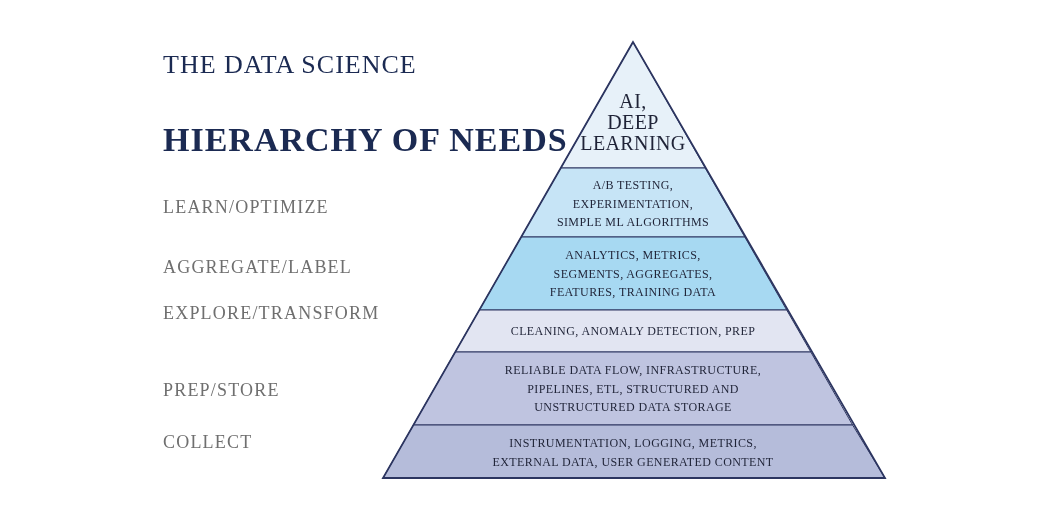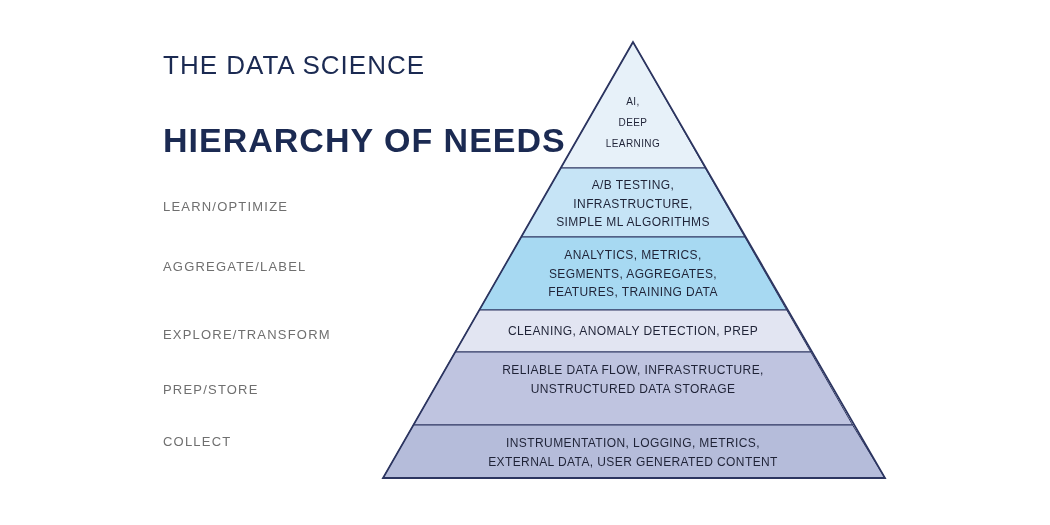--- a/index.html
+++ b/index.html
@@ -6,21 +6,21 @@
     margin: 0;
     padding: 0;
     background: #ffffff;
   }
   .canvas {
     position: relative;
     width: 1050px;
     height: 525px;
     background: var(--background, #ffffff);
     overflow: hidden;
-    font-family: Liberation Sans, sans-serif;
+    font-family: Liberation Serif, serif;
   }
   .title {
     position: absolute;
     left: 163px;
     top: 50px;
     color: var(--title-text, #1b2a52);
   }
   .title-line1 {
     font-size: 26px;
     line-height: 30px;
@@ -32,21 +32,21 @@
     line-height: 34px;
     font-weight: 700;
     letter-spacing: 1px;
     margin-top: 43px;
   }
   .side-label {
     position: absolute;
     left: 163px;
     height: 24px;
     line-height: 24px;
-    font-size: 13px;
+    font-size: 18px;
     letter-spacing: 1.2px;
     color: var(--side-label-text, #6f6f6f);
     white-space: nowrap;
   }
   .pyramid-svg {
     position: absolute;
     left: 0;
     top: 0;
   }
   .level-text {
@@ -54,41 +54,41 @@
     left: 633px;
     transform: translateX(-50%);
     text-align: center;
     color: var(--pyramid-text, #1f2337);
     font-size: 12px;
     line-height: 18.5px;
     letter-spacing: 0.4px;
     white-space: nowrap;
   }
   .level-text.apex {
-    font-size: 10px;
+    font-size: 20px;
     line-height: 21px;
     text-align: center;
   }
   .level-text.collect {
     line-height: 19px;
   }
 </style>
 </head>
 <body>
 
 <div class="canvas">
 
   <div class="title">
     <div class="title-line1">THE DATA SCIENCE</div>
     <div class="title-line2">HIERARCHY OF NEEDS</div>
   </div>
 
   <div class="side-label" style="top:195px">LEARN/OPTIMIZE</div>
   <div class="side-label" style="top:255px">AGGREGATE/LABEL</div>
-  <div class="side-label" style="top:323px">EXPLORE/TRANSFORM</div>
+  <div class="side-label" style="top:301px">EXPLORE/TRANSFORM</div>
   <div class="side-label" style="top:378px">PREP/STORE</div>
   <div class="side-label" style="top:430px">COLLECT</div>
 
   <svg class="pyramid-svg" width="1050" height="525" viewBox="0 0 1050 525">
     <polygon points="633,42 560.8,168 705.2,168" stroke-width="1" stroke="#2c3560" fill="#e7f1f9"></polygon>
     <polygon points="560.8,168 705.2,168 744.8,237 521.2,237" stroke-width="1" stroke="#2c3560" fill="#c6e4f6"></polygon>
     <polygon points="521.2,237 744.8,237 786.7,310 479.3,310" stroke-width="1" stroke="#2c3560" fill="#a7d9f2"></polygon>
     <polygon points="479.3,310 786.7,310 810.8,352 455.2,352" stroke-width="1" stroke="#2c3560" fill="#e2e5f2"></polygon>
     <polygon points="455.2,352 810.8,352 852.6,425 413.4,425" stroke-width="1" stroke="#2c3560" fill="#bfc4e0"></polygon>
     <polygon points="413.4,425 852.6,425 885,478 383,478" stroke-width="1" stroke="#2c3560" fill="#b5bcda"></polygon>
@@ -96,36 +96,37 @@
   </svg>
 
   <div class="level-text apex" style="top:91px">
     <div>AI,</div>
     <div>DEEP</div>
     <div>LEARNING</div>
   </div>
 
   <div class="level-text" style="top:176px">
     <div>A/B TESTING,</div>
-    <div>INFRASTRUCTURE,</div>
+    <div>EXPERIMENTATION,</div>
     <div>SIMPLE ML ALGORITHMS</div>
   </div>
 
   <div class="level-text" style="top:246px">
     <div>ANALYTICS, METRICS,</div>
     <div>SEGMENTS, AGGREGATES,</div>
     <div>FEATURES, TRAINING DATA</div>
   </div>
 
   <div class="level-text" style="top:322px">
     <div>CLEANING, ANOMALY DETECTION, PREP</div>
   </div>
 
   <div class="level-text" style="top:361px">
     <div>RELIABLE DATA FLOW, INFRASTRUCTURE,</div>
+    <div>PIPELINES, ETL, STRUCTURED AND</div>
     <div>UNSTRUCTURED DATA STORAGE</div>
   </div>
 
   <div class="level-text collect" style="top:434px">
     <div>INSTRUMENTATION, LOGGING, METRICS,</div>
     <div>EXTERNAL DATA, USER GENERATED CONTENT</div>
   </div>
 
 </div>
 

